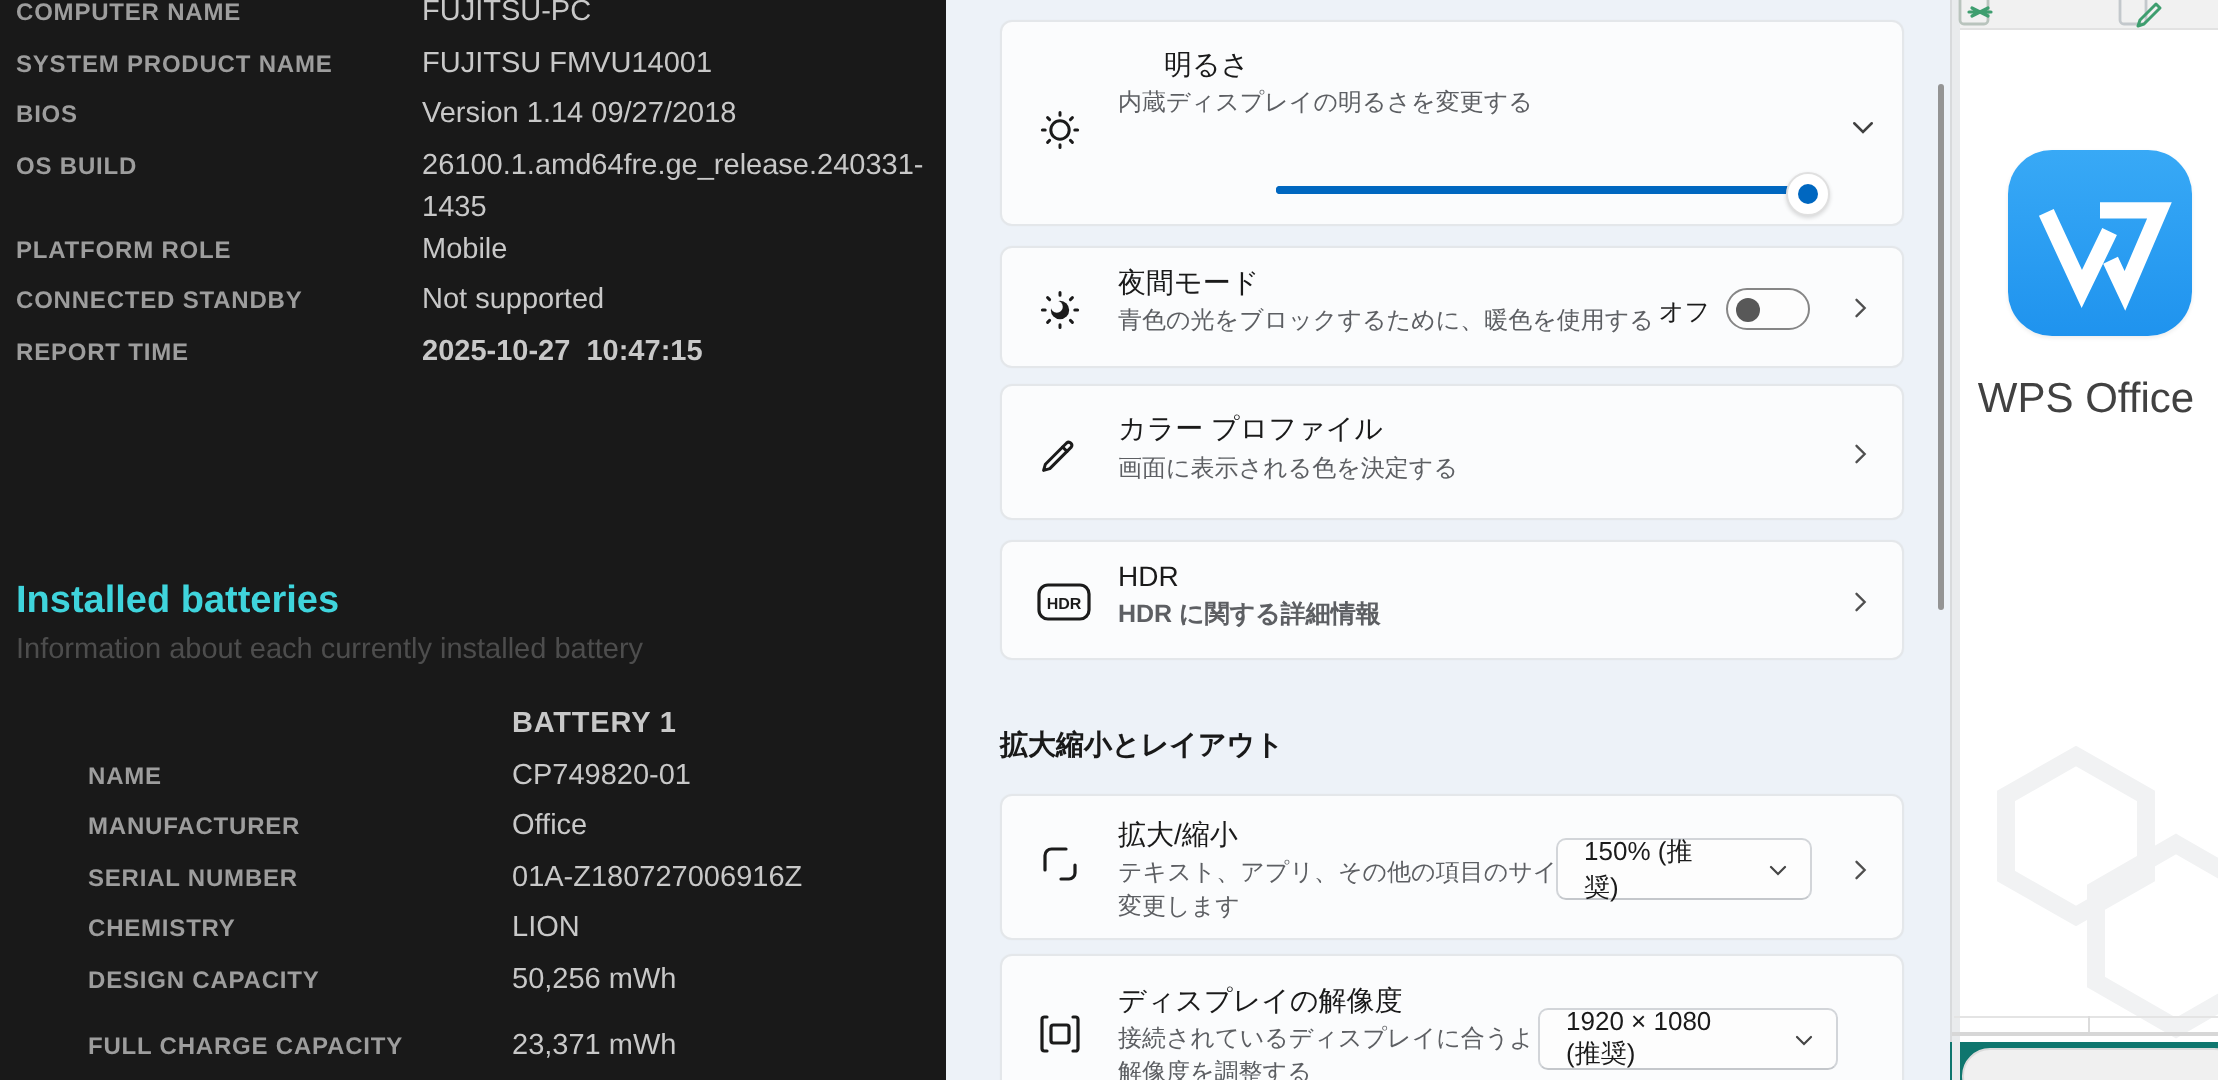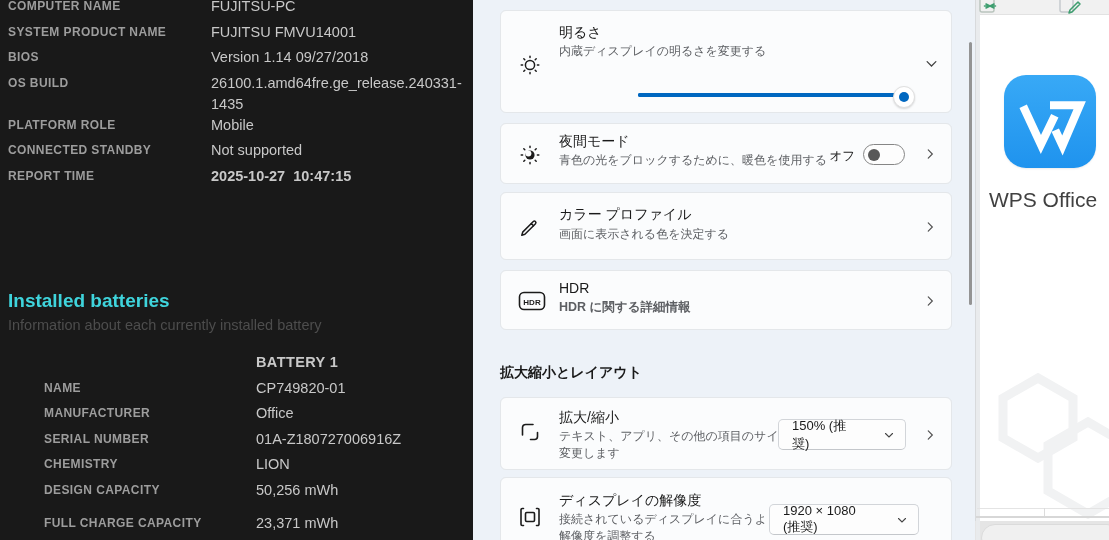--- a/index.html
+++ b/index.html
@@ -1,18 +1,18 @@
 <!DOCTYPE html>
 <html><head>
 <meta charset="utf-8">
 <style>
   * { margin:0; padding:0; box-sizing:border-box; }
   html,body { width:1109px; height:540px; overflow:hidden; }
   body { font-family:"Liberation Sans","DejaVu Sans",sans-serif; }
-  .screen { position:relative; width:1109px; height:540px; overflow:hidden; background:#e5e5e5; }
+  .screen { position:relative; width:1109px; height:540px; overflow:hidden; background:#0f766e; }
 
   
   .battery-panel { position:absolute; left:0; top:0; width:473px; height:540px; background:#191919; color:#c9c9c9; }
   .info-table { position:absolute; left:8px; right:6px; }
   .info-row { display:flex; align-items:flex-start; }
   .info-row .lbl { width:203px; flex:0 0 203px; font-size:12px; font-weight:bold; letter-spacing:.4px; color:#9d9d9d; padding-top:3px; text-transform:uppercase; }
   .info-row .val { flex:1; font-size:14.5px; color:#c8c8c8; white-space:pre-wrap; overflow-wrap:break-word; line-height:21px; }
   .t1 .info-row { min-height:25.5px; }
   .t2 .info-row { min-height:25.5px; }
   .t2 .info-row .lbl { width:248px; flex:0 0 248px;padding-left:36px; }
@@ -134,21 +134,21 @@
 
   <div class="settings-panel">
 
     <div class="card" style="top:10px; height:103px;">
       <div class="icon-cell" style="top:42px;">
         <svg viewBox="0 0 24 24" width="24" height="24" fill="none" stroke="#1b1b1b" stroke-width="1.5" stroke-linecap="round">
           <circle cx="12" cy="12" r="4.6"></circle>
           <path d="M12 3.2v1.4M12 19.4v1.4M3.2 12h1.4M19.4 12h1.4M5.8 5.8l1 1M17.2 17.2l1 1M18.2 5.8l-1 1M6.8 17.2l-1 1"></path>
         </svg>
       </div>
-      <div class="title" style="top:13px;">明るさ</div>
+      <div class="title" style="top:13px;margin-left:23px;">明るさ</div>
       <div class="sub" style="top:32px;">内蔵ディスプレイの明るさを変更する</div>
       <div class="chev-down-exp" style="top:45px;">
         <svg viewBox="0 0 24 24" width="15" height="15" fill="none" stroke="currentColor" stroke-width="2" stroke-linecap="round">
             <path d="M5 9l7 7 7-7"></path>
           </svg>
       </div>
       <div class="slider">
         <div class="track"></div>
         <div class="fill" style="width: 98%;">
           <div class="thumb"></div>

